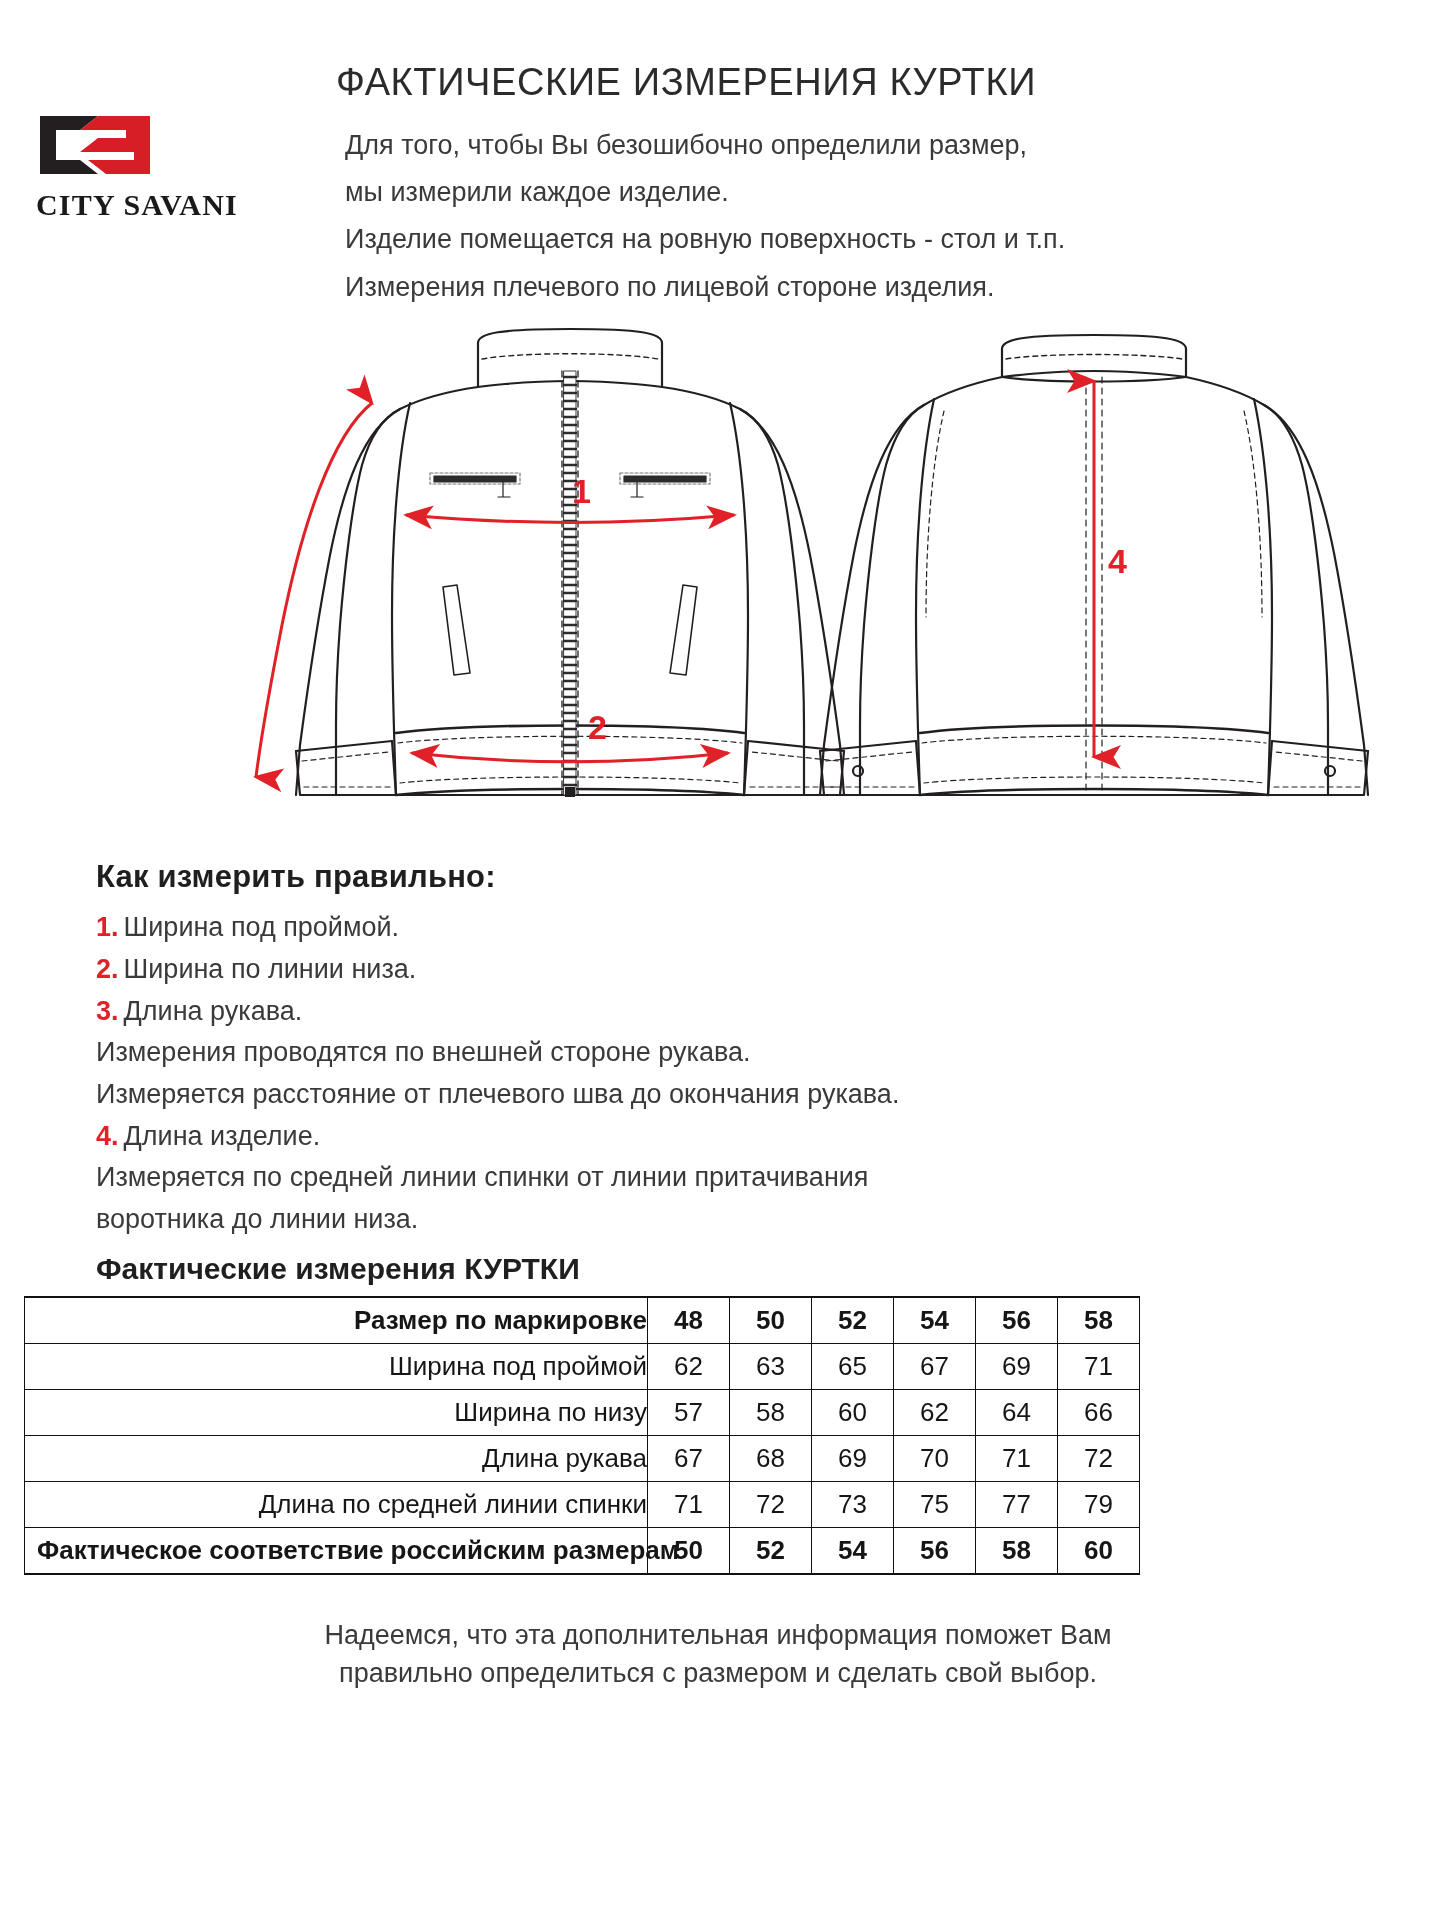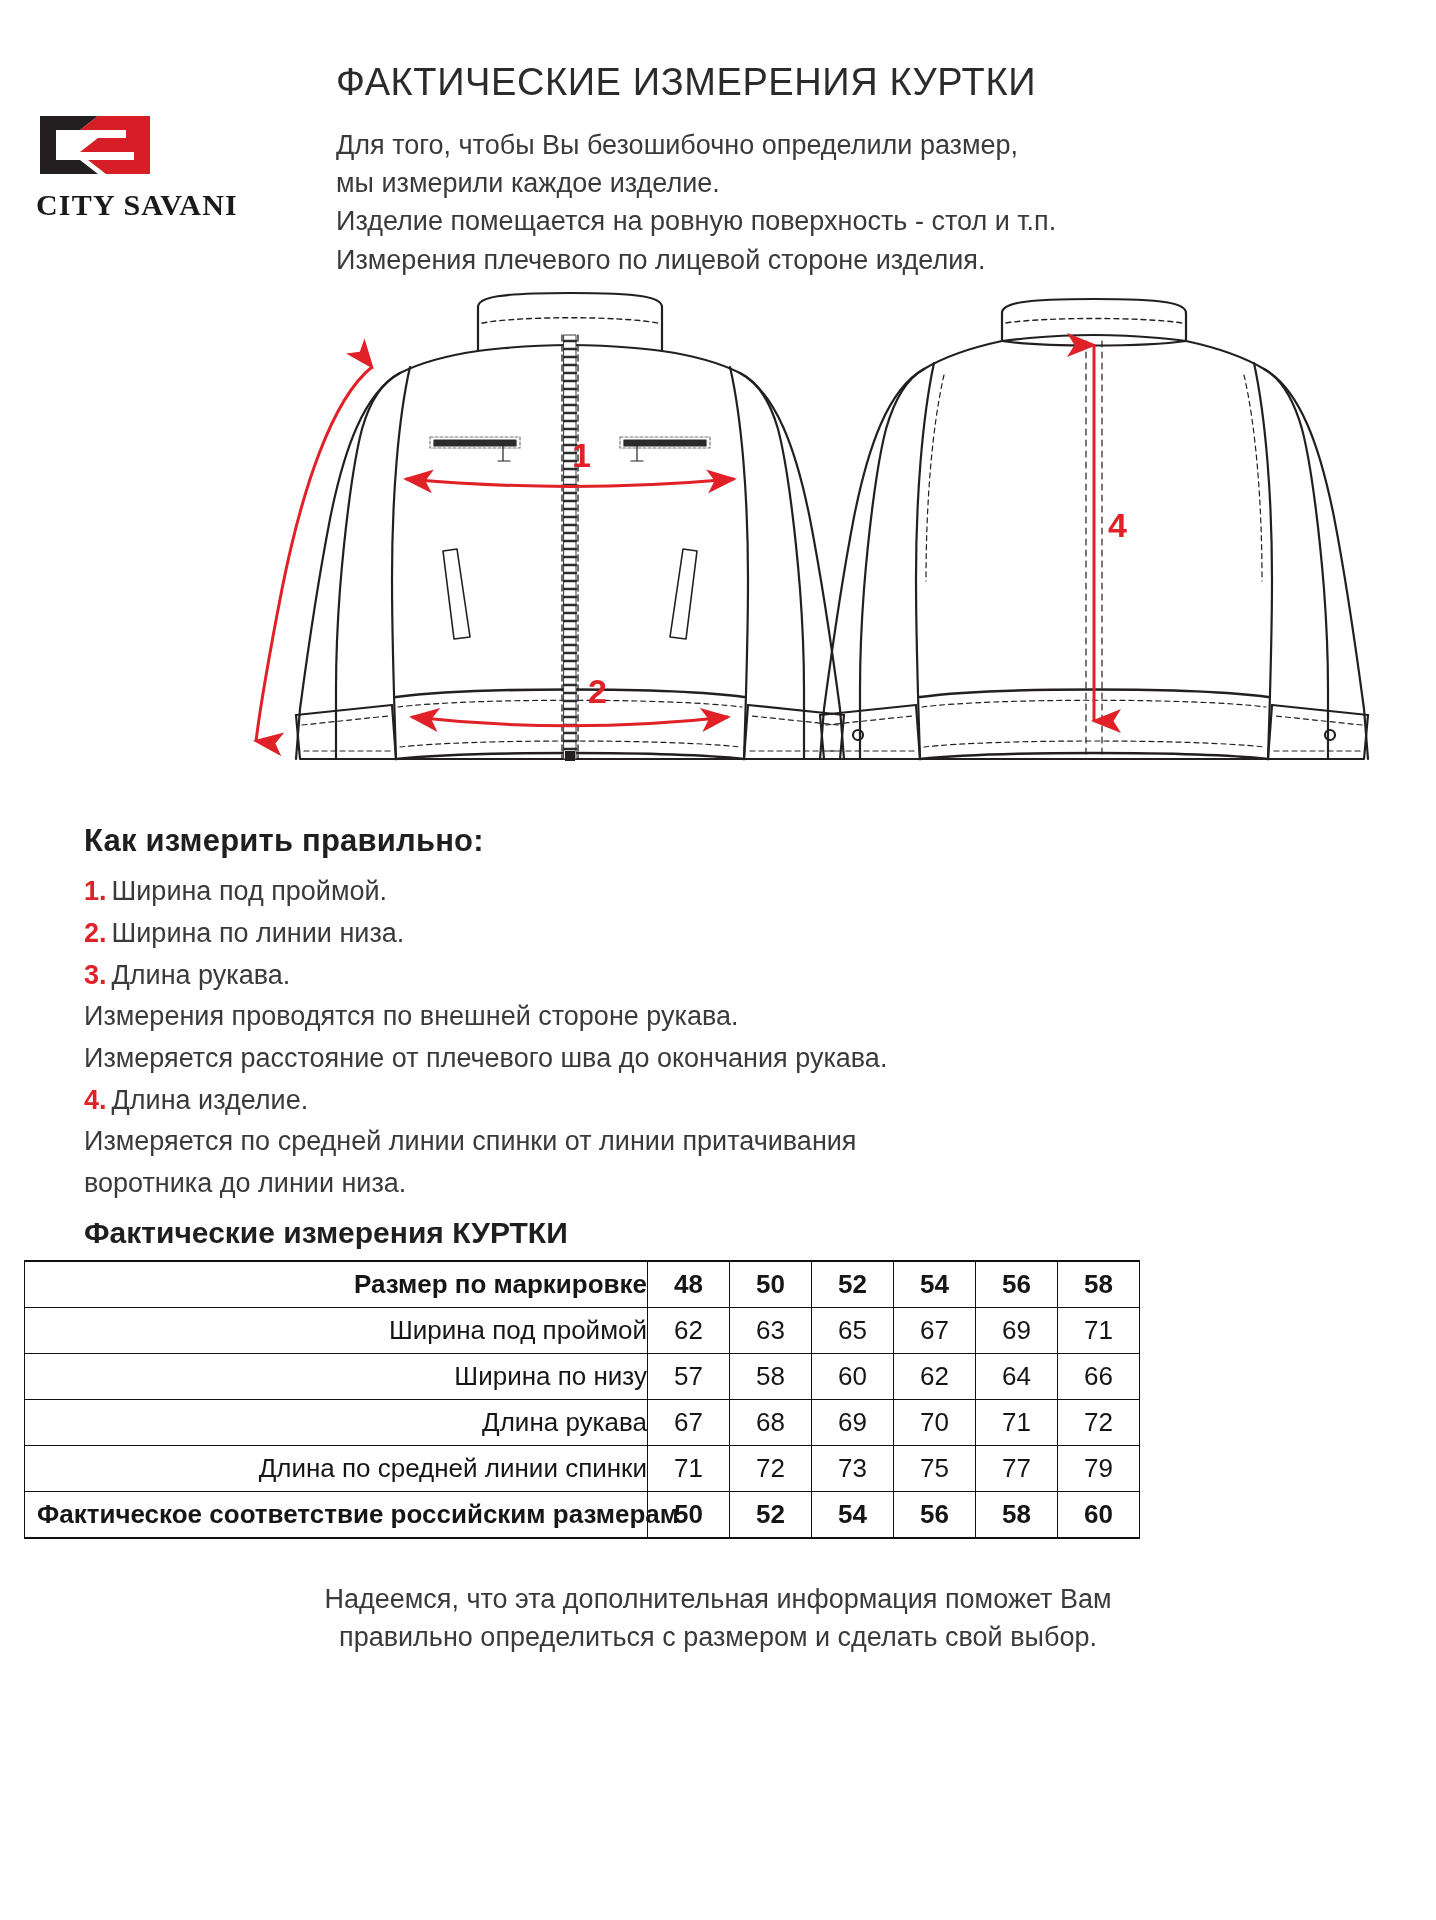--- a/index.html
+++ b/index.html
@@ -64,40 +64,41 @@
     letter-spacing: 0.6px;
     color: #2b2b2b;
     margin: 0 0 22px 0;
     line-height: 1.1;
   }
   .intro-line {
     font-size: 27px;
     font-weight: 400;
     line-height: 1.42;
     color: #3a3a3a;
-    margin: 0;
+    margin: 9px;
     white-space: nowrap;
   }
 
   
   .illustration {
     width: 1436px;
     height: 520px;
     position: relative;
     margin-top: 10px;
   }
   .illustration svg {
     display: block;
     width: 1436px;
     height: 520px;
   }
 
   
   .instructions {
     padding: 14px 8px 0 84px;
+    margin-left: 12px;
   }
   .instr-heading {
     font-size: 31px;
     font-weight: bold;
     color: #1f1f1f;
     margin: 0 0 14px 0;
     letter-spacing: 0.2px;
   }
   .instr-line {
     font-size: 27px;

